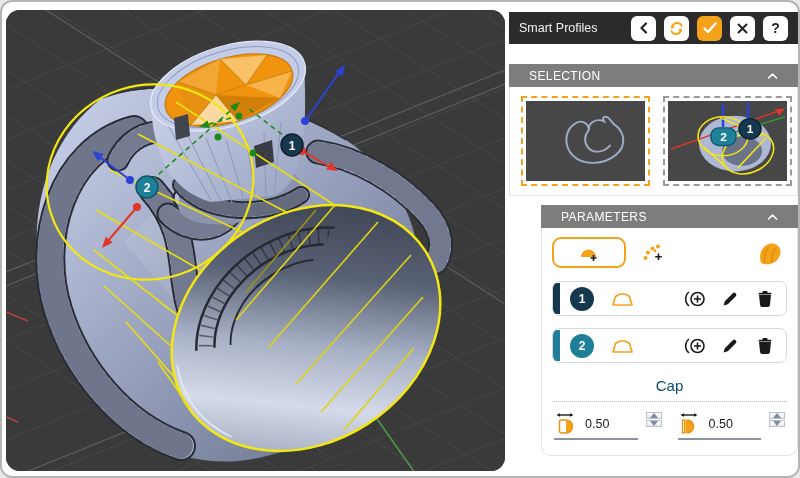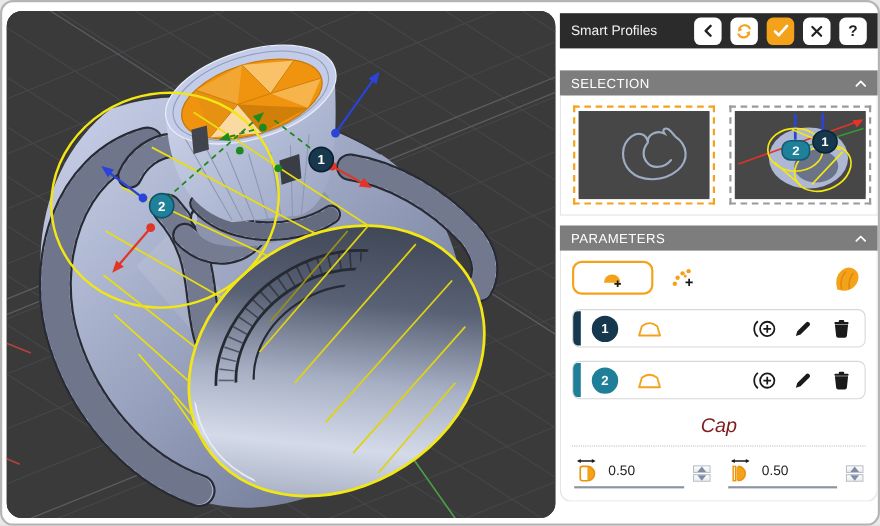--- a/index.html
+++ b/index.html
@@ -13,52 +13,52 @@
   .panel-header{position:absolute;top:2px;left:0;right:1px;height:32px;background:#2b2b2b;
                 border-radius:0;display:flex;align-items:center;padding:0 10px;box-sizing:border-box;}
   .panel-title{color:#f0f0f0;font-size:12.5px;}
   .hbtns{margin-left:auto;display:flex;gap:8px;}
   .hbtn{width:25px;height:25px;border-radius:6px;background:#ffffff;border:none;display:flex;
         align-items:center;justify-content:center;cursor:pointer;padding:0;font-size:14px;
         font-weight:bold;color:#222;font-family:"Liberation Sans",sans-serif;}
   .hbtn.accent{background:#F5A21B;}
   .section{position:absolute;left:0;right:1px;}
   .sec-head{height:23px;background:#7d7d7d;color:#ffffff;font-size:12px;letter-spacing:.4px;
-            display:flex;align-items:center;padding:0 10px;}
+            display:flex;align-items:center;padding:0 20px;}
   .sec-head .chev{margin-left:auto;}
   .sec-body{background:#ffffff;border:1px solid #e4e4e4;border-top:none;box-sizing:border-box;}
   .sel-body{height:109px;display:flex;gap:13px;padding:9px 11px;}
   .thumb{flex:1;border:2px dashed #9a9a9a;padding:3px;background:#fff;box-sizing:border-box;}
   .thumb.active{border-color:#F5A21B;}
   .thumb-inner{width:100%;height:100%;background:#474747;overflow:hidden;}
-  .sec-params{top:195px;bottom:16px;}
+  .sec-params{top:195px;bottom:16px;margin-left:32px;}
   .params-body{position:absolute;top:23px;bottom:0;left:0;right:0;border-radius:0 0 10px 10px;}
   .ptoolbar{display:flex;align-items:center;padding:9px 10px 13px 10px;}
   .addbtn{width:74px;height:31px;border:2px solid #F5A21B;border-radius:9px;background:#fff;
           display:flex;align-items:center;justify-content:center;cursor:pointer;}
   .multibtn{width:40px;height:31px;border:none;background:transparent;display:flex;align-items:center;
             justify-content:center;margin-left:8px;cursor:pointer;}
   .shellicon{margin-left:auto;margin-right:4px;}
   .prow{margin:0 10px 12px 10px;height:33px;border:1px solid #d8d8d8;border-radius:7px;
         display:flex;align-items:center;position:relative;overflow:hidden;background:#fff;}
   .prow .accentbar{position:absolute;left:0;top:1px;bottom:1px;width:7px;border-radius:4px 0 0 4px;}
   .prow .badge{width:24px;height:24px;border-radius:50%;color:#fff;font-size:12px;font-weight:bold;
                display:flex;align-items:center;justify-content:center;margin-left:17px;}
   .row1 .accentbar,.row1 .badge{background:#16384E;}
   .row2 .accentbar,.row2 .badge{background:#1F7F98;}
   .prow .pshape{margin-left:16px;}
   .prow .ricons{margin-left:auto;display:flex;gap:13px;margin-right:10px;}
   .iconbtn{border:none;background:transparent;padding:0;width:22px;height:22px;display:flex;
            align-items:center;justify-content:center;cursor:pointer;}
-  .cap-title{text-align:center;font-size:18px;color:#7f1d1d;margin-top:14px;font-style:italic;}
+  .cap-title{text-align:center;font-size:15px;color:#0c4a6e;margin-top:14px;}
   .cap-divider{border-top:1px dotted #b9b9b9;margin:7px 10px 0 10px;}
   .cap-fields{display:flex;gap:16px;padding:10px 12px 0 12px;}
   .cap-col{flex:1;}
   .cap-label{font-size:12.5px;color:#333;margin-bottom:7px;}
-  .field{display:flex;align-items:center;}
+  .field{display:flex;align-items:flex-start;}
   .fieldline{flex:1;display:flex;align-items:center;gap:9px;border-bottom:2px solid #8d949e;
              padding:0 0 3px 2px;}
   .fieldval{font-size:12.5px;color:#222;}
   .spinner{width:16px;margin-left:8px;display:flex;flex-direction:column;gap:1px;}
   .spin{flex:1;border:1px solid #bcc0c8;background:linear-gradient(#fdfdfd,#e9ebee);display:flex;
         align-items:center;justify-content:center;padding:0;cursor:pointer;}
   .tri-up{width:0;height:0;border-left:4px solid transparent;border-right:4px solid transparent;
           border-bottom:5px solid #7f8ca6;}
   .tri-dn{width:0;height:0;border-left:4px solid transparent;border-right:4px solid transparent;
           border-top:5px solid #7f8ca6;}

